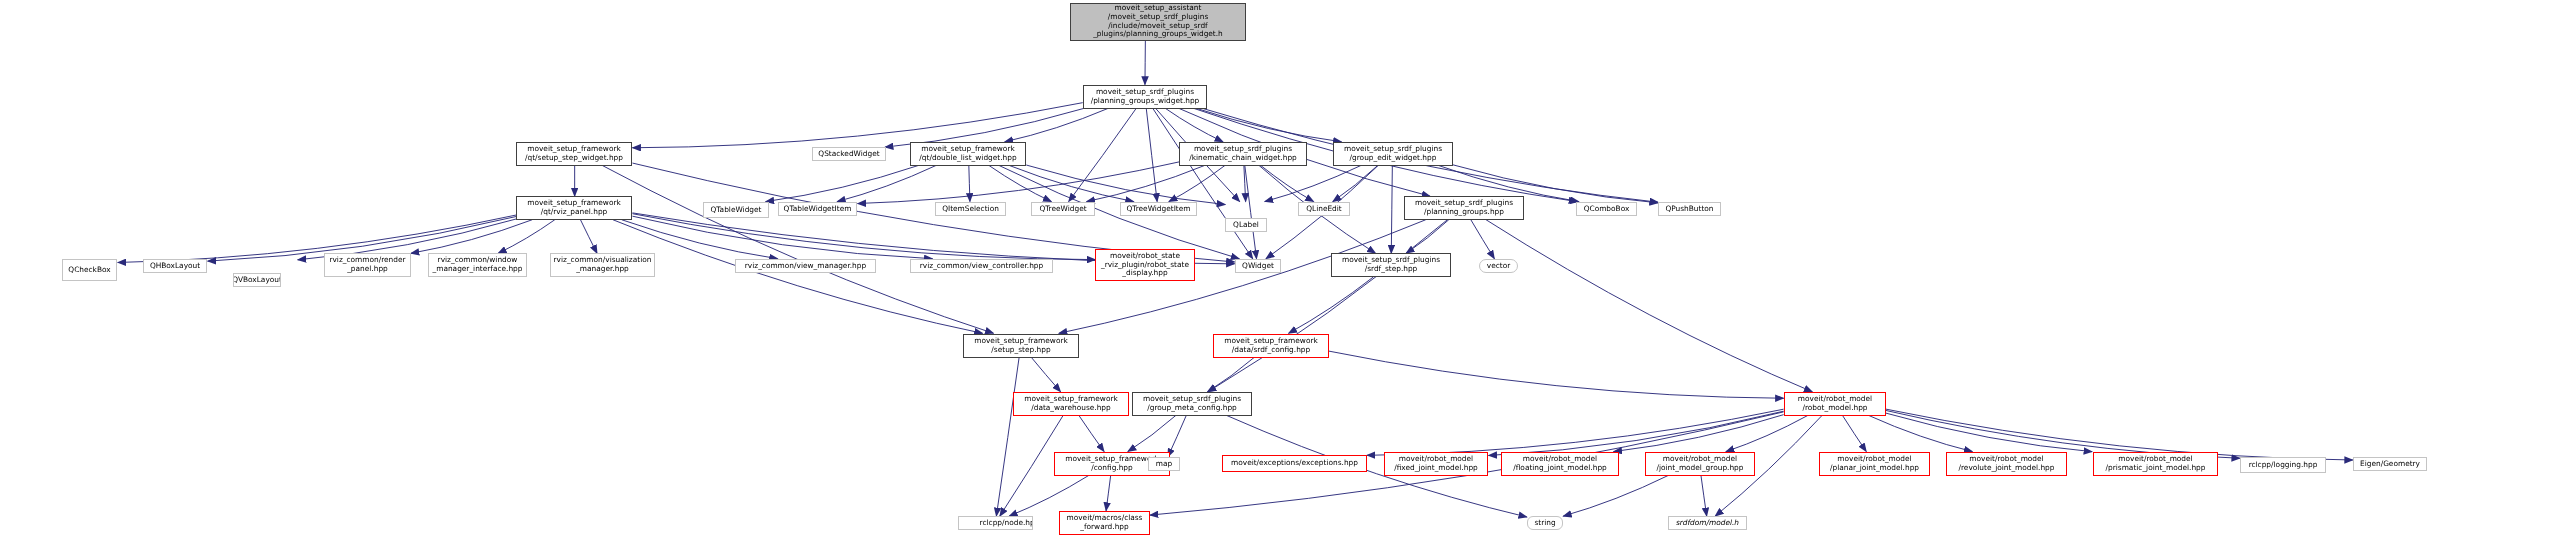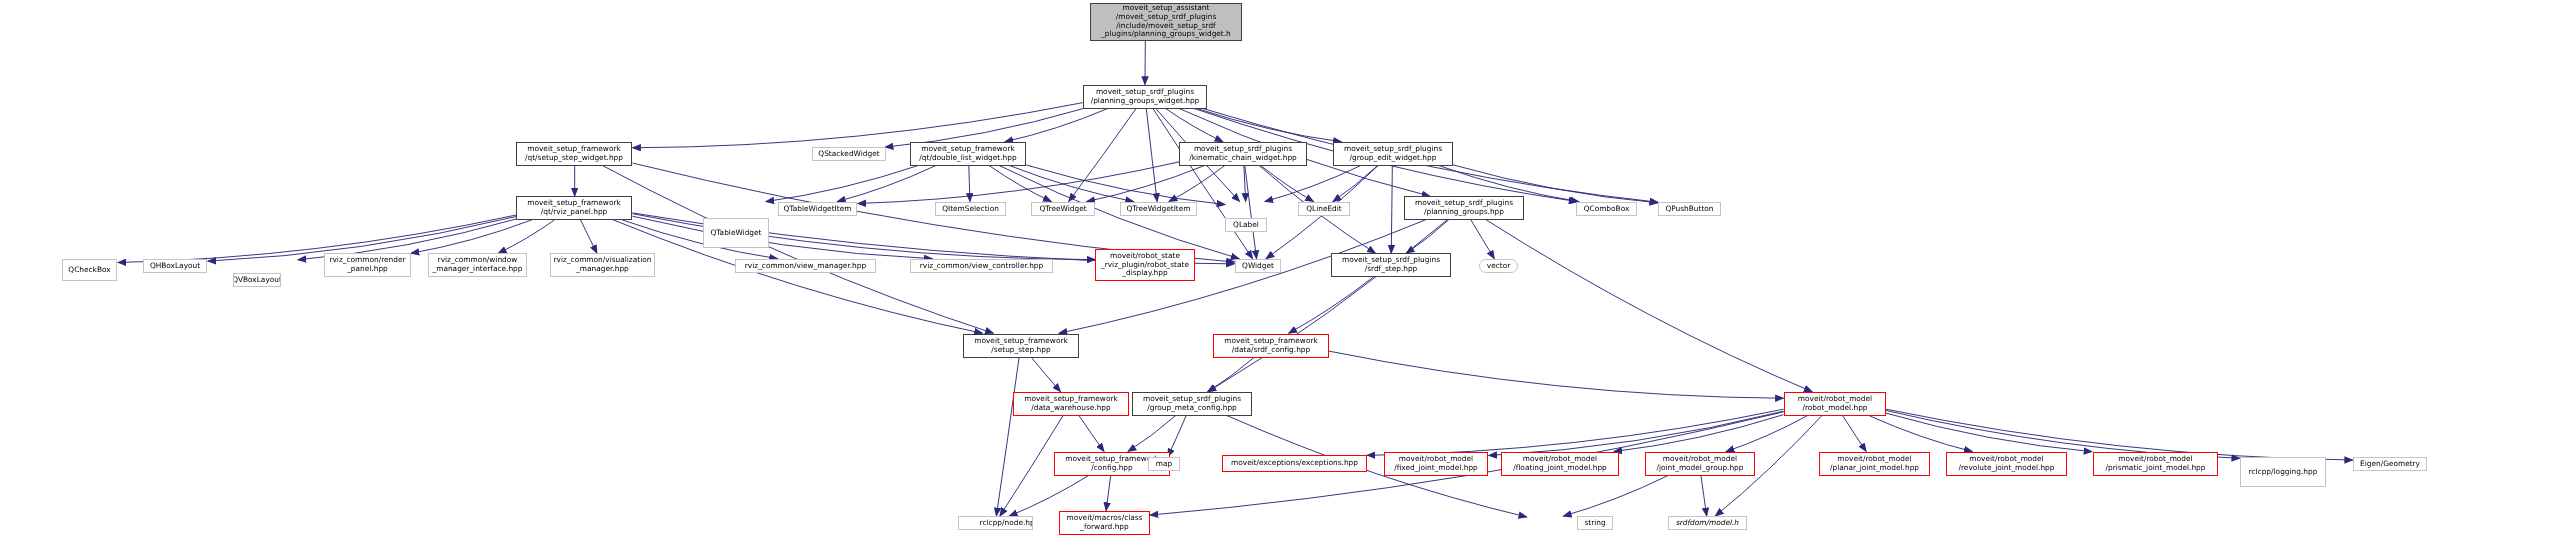--- a/index.html
+++ b/index.html
@@ -143,38 +143,38 @@
         <path d="M2805,614.7100840336135 Q2958.5,658.4020836843388 3112,672.1113445378152" fill="none" stroke="#2a2a7a" stroke-width="1.4" marker-end="url(#arrow)"></path>
         <path d="M2805,610.7548725637181 Q3068.5,671.834835937609 3332,681.8643178410795" fill="none" stroke="#2a2a7a" stroke-width="1.4" marker-end="url(#arrow)"></path>
         <path d="M2805,608.7808716707021 Q3152.5,680.2015089514111 3500,684.5072639225182" fill="none" stroke="#2a2a7a" stroke-width="1.4" marker-end="url(#arrow)"></path>
         <path d="M2653,612.8810400368154 Q2181.5,725.6923607915325 1710,766.5036815462495" fill="none" stroke="#2a2a7a" stroke-width="1.4" marker-end="url(#arrow)"></path>
         <path d="M2710.4185393258426,618 Q2630.7837078651683,703.5016744386022 2551.1488764044943,768" fill="none" stroke="#2a2a7a" stroke-width="1.4" marker-end="url(#arrow)"></path>
         <path d="M2482.373595505618,707 Q2403.686797752809,745.6167643106098 2325,768.0294117647059" fill="none" stroke="#2a2a7a" stroke-width="1.4" marker-end="url(#arrow)"></path>
         <path d="M2529.9578651685392,707 Q2534.241573033708,738.2391844750606 2538.525280898876,768" fill="none" stroke="#2a2a7a" stroke-width="1.4" marker-end="url(#arrow)"></path>
       </g>
   </svg>
   <div id="nodes">
-      <div class="node k-root" style="left: 1070px; top: 2.7px; width: 152px; height: 38px; font-size: 7.4px; margin-left: 20px;"><span class="node-label">moveit_setup_assistant
+      <div class="node k-root" style="left: 1070px; top: 2.7px; width: 176px; height: 38px; font-size: 7.4px;"><span class="node-label">moveit_setup_assistant
 /moveit_setup_srdf_plugins
 /include/moveit_setup_srdf
 _plugins/planning_groups_widget.h</span></div>
       <div class="node k-dark" style="left: 1083px; top: 85px; width: 124px; height: 23.5px; font-size: 7.4px;"><span class="node-label">moveit_setup_srdf_plugins
 /planning_groups_widget.hpp</span></div>
       <div class="node k-dark" style="left: 516px; top: 142px; width: 116px; height: 23.5px; font-size: 7.4px;"><span class="node-label">moveit_setup_framework
 /qt/setup_step_widget.hpp</span></div>
       <div class="node k-plain" style="left: 812px; top: 147px; width: 74px; height: 14px; font-size: 7.4px;"><span class="node-label">QStackedWidget</span></div>
       <div class="node k-dark" style="left: 910px; top: 142px; width: 116px; height: 23.5px; font-size: 7.4px;"><span class="node-label">moveit_setup_framework
 /qt/double_list_widget.hpp</span></div>
       <div class="node k-dark" style="left: 1179px; top: 142px; width: 128px; height: 23.5px; font-size: 7.4px;"><span class="node-label">moveit_setup_srdf_plugins
 /kinematic_chain_widget.hpp</span></div>
       <div class="node k-dark" style="left: 1333px; top: 142px; width: 120px; height: 23.5px; font-size: 7.4px;"><span class="node-label">moveit_setup_srdf_plugins
 /group_edit_widget.hpp</span></div>
       <div class="node k-dark" style="left: 516px; top: 196px; width: 116px; height: 23.5px; font-size: 7.4px;"><span class="node-label">moveit_setup_framework
 /qt/rviz_panel.hpp</span></div>
-      <div class="node k-plain" style="left: 703px; top: 202px; width: 66px; height: 30px; font-size: 7.4px; margin-top: 16px;"><span class="node-label">QTableWidget</span></div>
+      <div class="node k-plain" style="left: 703px; top: 202px; width: 66px; height: 16px; font-size: 7.4px;"><span class="node-label">QTableWidget</span></div>
       <div class="node k-plain" style="left: 778px; top: 202px; width: 79px; height: 14px; font-size: 7.4px;"><span class="node-label">QTableWidgetItem</span></div>
       <div class="node k-plain" style="left: 935px; top: 202px; width: 71px; height: 14px; font-size: 7.4px;"><span class="node-label">QItemSelection</span></div>
       <div class="node k-plain" style="left: 1031px; top: 202px; width: 64px; height: 14px; font-size: 7.4px;"><span class="node-label">QTreeWidget</span></div>
       <div class="node k-plain" style="left: 1120px; top: 202px; width: 77px; height: 14px; font-size: 7.4px;"><span class="node-label">QTreeWidgetItem</span></div>
       <div class="node k-plain" style="left: 1225px; top: 202px; width: 42px; height: 14px; font-size: 7.4px; margin-top: 16px;"><span class="node-label">QLabel</span></div>
       <div class="node k-plain" style="left: 1298px; top: 202px; width: 52px; height: 14px; font-size: 7.4px; text-align: center;"><span class="node-label">QLineEdit</span></div>
       <div class="node k-dark" style="left: 1404px; top: 196px; width: 120px; height: 23.5px; font-size: 7.4px;"><span class="node-label">moveit_setup_srdf_plugins
 /planning_groups.hpp</span></div>
       <div class="node k-plain" style="left: 1576px; top: 202px; width: 61px; height: 14px; font-size: 7.4px;"><span class="node-label">QComboBox</span></div>
       <div class="node k-plain" style="left: 1658px; top: 202px; width: 63px; height: 14px; font-size: 7.4px;"><span class="node-label">QPushButton</span></div>
@@ -215,22 +215,22 @@
       <div class="node k-red" style="left: 1501px; top: 452px; width: 118px; height: 23.5px; font-size: 7.4px;"><span class="node-label">moveit/robot_model
 /floating_joint_model.hpp</span></div>
       <div class="node k-red" style="left: 1645px; top: 452px; width: 110px; height: 23.5px; font-size: 7.4px;"><span class="node-label">moveit/robot_model
 /joint_model_group.hpp</span></div>
       <div class="node k-red" style="left: 1819px; top: 452px; width: 111px; height: 23.5px; font-size: 7.4px;"><span class="node-label">moveit/robot_model
 /planar_joint_model.hpp</span></div>
       <div class="node k-red" style="left: 1946px; top: 452px; width: 121px; height: 23.5px; font-size: 7.4px;"><span class="node-label">moveit/robot_model
 /revolute_joint_model.hpp</span></div>
       <div class="node k-red" style="left: 2093px; top: 452px; width: 125px; height: 23.5px; font-size: 7.4px;"><span class="node-label">moveit/robot_model
 /prismatic_joint_model.hpp</span></div>
-      <div class="node k-plain" style="left: 2240px; top: 457px; width: 86px; height: 30px; font-size: 7.4px;"><span class="node-label">rclcpp/logging.hpp</span></div>
+      <div class="node k-plain" style="left: 2240px; top: 457px; width: 86px; height: 16px; font-size: 7.4px;"><span class="node-label">rclcpp/logging.hpp</span></div>
       <div class="node k-plain" style="left: 2353px; top: 457px; width: 74px; height: 14px; font-size: 7.4px;"><span class="node-label">Eigen/Geometry</span></div>
       <div class="node k-plain" style="left: 958px; top: 516px; width: 75px; height: 14px; font-size: 7.4px; padding-left: 28px;"><span class="node-label">rclcpp/node.hpp</span></div>
       <div class="node k-red" style="left: 1059px; top: 511px; width: 91px; height: 23.5px; font-size: 7.4px;"><span class="node-label">moveit/macros/class
 _forward.hpp</span></div>
-      <div class="node k-plain" style="left: 1577px; top: 516px; width: 36px; height: 14px; font-size: 7.4px;"><span class="node-label">string</span></div>
+      <div class="node k-plain" style="left: 1527px; top: 516px; width: 36px; height: 14px; font-size: 7.4px; border-radius: 6px;"><span class="node-label">string</span></div>
       <div class="node k-plain" style="left: 1668px; top: 516px; width: 79px; height: 14px; font-size: 7.4px; font-style: italic;"><span class="node-label">srdfdom/model.h</span></div>
     </div>
 </div>
 
 
 </body></html>

